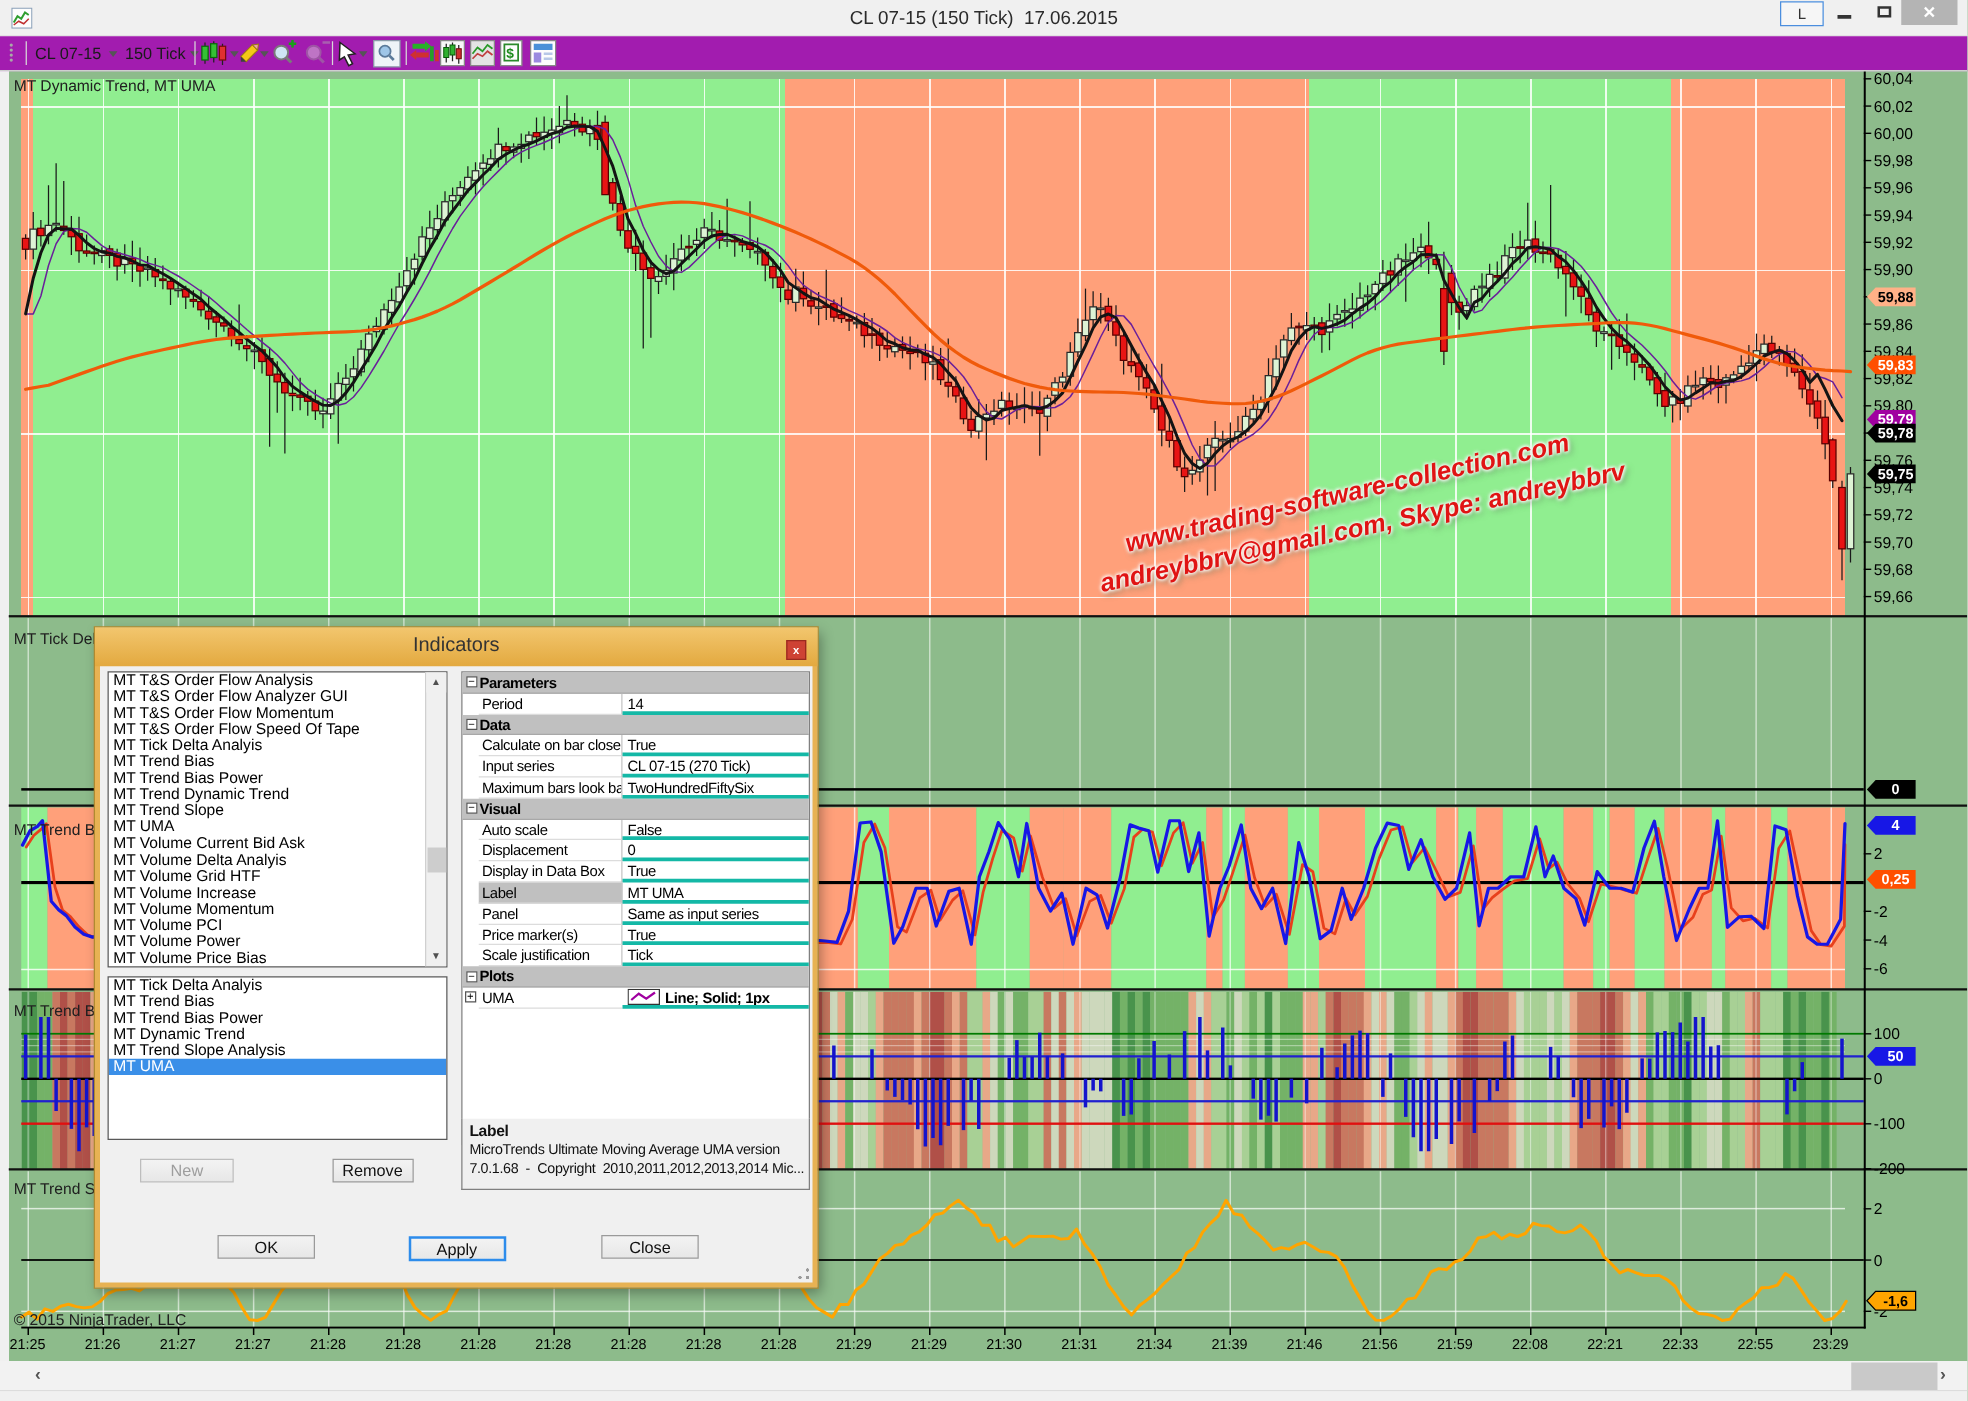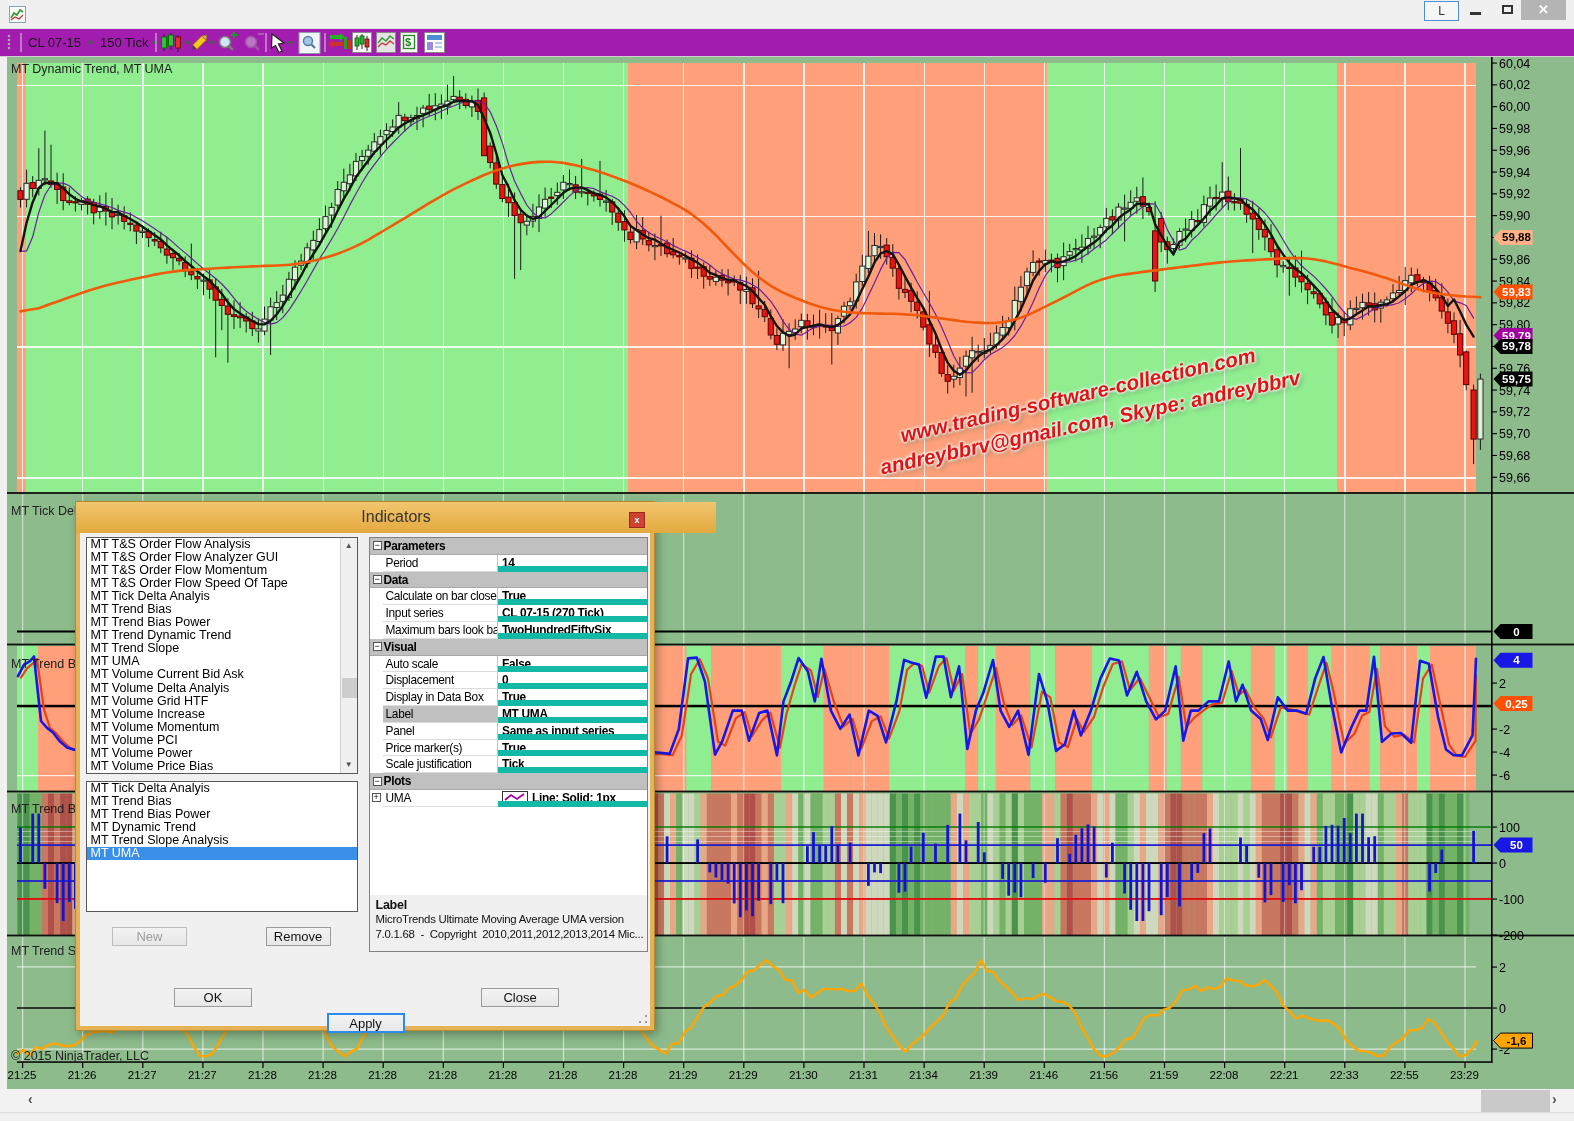--- a/index.html
+++ b/index.html
@@ -7,30 +7,31 @@
 .toolbar{left:0;top:29px;width:1574px;height:28px;background:#a21caf;border-bottom:1px solid #cfcfcf}
 .wmtext{font-weight:bold;font-style:italic;color:#e01414;font-size:20.5px;white-space:nowrap;
  text-shadow:0 0 3px #fff,0 0 3px #fff,0 0 4px #fff,2px 3px 5px rgba(80,110,80,.6)}
 .dlg-list{background:#fff;border:1px solid #585858;font-size:12.5px;color:#000;overflow:hidden}
 .dlg-list div{height:13.05px;line-height:13.2px;padding-left:4px;white-space:nowrap}
 .btn{position:absolute;background:linear-gradient(#f3f3f3,#e7e7e7);border:1px solid #9a9a9a;
  font-size:13px;color:#111;text-align:center;font-family:"Liberation Sans",sans-serif}
 .pgrow{position:absolute;left:0;width:100%;height:16.8px;font-size:11.9px;letter-spacing:-0.3px;line-height:16.8px;white-space:nowrap}
 .sec{background:#c0c0c0;font-weight:bold;border-bottom:1px solid #a8a8a8}
 .nm{position:absolute;left:13px;top:0;width:115px;height:16.8px;padding-left:3px;border-right:1px solid #c4c4c4;border-bottom:1px solid #dcdcdc;overflow:hidden}
-.vl{position:absolute;left:128.5px;top:0;right:0;height:16.8px;padding-left:4px;font-weight:bold;border-bottom:6px solid #14b8a6;overflow:hidden}
+.vl{position:absolute;left:128.5px;top:0;right:0;height:16.8px;padding-left:4px;font-weight:normal;border-bottom:3px solid #14b8a6;overflow:hidden}
 .pmbox{display:inline-block;width:9px;height:9px;border:1px solid #555;background:#fff;font-size:9px;line-height:7px;text-align:center;vertical-align:middle;margin:0 2px 2px 3px;font-weight:normal}
 </style></head><body>
 
 <div class="abs titlebar">
  <svg class="abs" style="left:9px;top:6px" width="17" height="17">
       <rect x="0.5" y="0.5" width="16" height="16" fill="#fdfdfd" stroke="#8aa0b8"></rect>
       <polyline points="2,12 5,7 8,9 11,4 14,6" stroke="#2f9e2f" stroke-width="1.6" fill="none"></polyline>
       <polyline points="2,14 6,11 10,13 14,9" stroke="#c03030" stroke-width="1.2" fill="none"></polyline>
     </svg>
+ <div class="abs" style="left:0;right:0;top:6px;text-align:center;font-size:15px;color:#2b2b2b">CL 07-15 (150 Tick)&nbsp; 17.06.2015</div>
  <div class="abs" style="left:1424px;top:1px;width:35px;height:20px;background:#f6f6f6;border:1px solid #4b8ede;color:#333;font-size:12px;text-align:center;line-height:19px">L</div>
  <div class="abs" style="left:1470px;top:12px;width:11px;height:2.5px;background:#333"></div>
  <div class="abs" style="left:1502px;top:5px;width:11px;height:9px;border:2px solid #333"></div>
  <div class="abs" style="left:1521px;top:0;width:45px;height:20px;background:#b4b4b4;color:#fff;font-size:13px;text-align:center;line-height:19px;font-weight:bold">✕</div>
 </div>
 <div class="abs toolbar">
  <svg class="abs" style="left:0;top:0" width="470" height="27">
   <g fill="#a8a8a8">
         <circle cx="9" cy="7" r="1.3"></circle>
         <circle cx="9" cy="11" r="1.3"></circle>
@@ -1316,21 +1317,21 @@
 <text x="11" y="515" font-size="12.5" fill="#202020" font-family="Liberation Sans, sans-serif">MT Tick Delta</text>
 <text x="11" y="668" font-size="12.5" fill="#202020" font-family="Liberation Sans, sans-serif">MT Trend Bias</text>
 <text x="11" y="813" font-size="12.5" fill="#202020" font-family="Liberation Sans, sans-serif">MT Trend Bias Power</text>
 <text x="11" y="955" font-size="12.5" fill="#202020" font-family="Liberation Sans, sans-serif">MT Trend Slope</text>
 <text x="11" y="1060" font-size="12.5" fill="#202020" font-family="Liberation Sans, sans-serif">© 2015 NinjaTrader, LLC</text>
 </svg>
 <div class="wmtext abs" style="left:898px;top:367px;transform:rotate(-12.9deg);transform-origin:0 0">www.trading-software-collection.com</div>
 <div class="wmtext abs" style="left:878px;top:399px;transform:rotate(-12.2deg);transform-origin:0 0">andreybbrv@gmail.com, Skype: andreybbrv</div>
   </div>
 <div class="abs" style="left:76px;top:502px;width:578px;height:528px;background:#f0f0f0;border:4px solid #e7b253;outline:1px solid #b08a30;box-shadow:3px 4px 10px rgba(0,0,0,0.35)">
- <div class="abs" style="left:-4px;top:-4px;width:640px;height:31px;background:linear-gradient(#f2c66e,#e3a93f)">
+ <div class="abs" style="left:-4px;top:-4px;width:578px;height:31px;background:linear-gradient(#f2c66e,#e3a93f)">
   <div style="text-align:center;font-size:16px;color:#333;line-height:30px">Indicators</div>
   <div class="abs" style="left:553px;top:10px;width:16px;height:16px;background:#ce4234;border:1px solid #9a2a1e;color:#fff;font-size:9px;font-weight:bold;text-align:center;line-height:14px">x</div>
  </div>
  <div class="abs dlg-list" style="left:5.5px;top:31px;width:272px;height:237px">
       <div>MT T&amp;S Order Flow Analysis</div>
       <div>MT T&amp;S Order Flow Analyzer GUI</div>
       <div>MT T&amp;S Order Flow Momentum</div>
       <div>MT T&amp;S Order Flow Speed Of Tape</div>
       <div>MT Tick Delta Analyis</div>
       <div>MT Trend Bias</div>
@@ -1356,21 +1357,21 @@
       <div>MT Tick Delta Analyis</div>
       <div>MT Trend Bias</div>
       <div>MT Trend Bias Power</div>
       <div>MT Dynamic Trend</div>
       <div>MT Trend Slope Analysis</div>
       <div style="background:#3a8fe8;color:#fff">MT UMA</div>
     </div>
  <div class="btn" style="left:32px;top:420.5px;width:75px;height:19.5px;line-height:18px;color:#9d9d9d;border-color:#bdbdbd">New</div>
  <div class="btn" style="left:185.5px;top:420.5px;width:65px;height:19.5px;line-height:18px">Remove</div>
  <div class="btn" style="left:94px;top:481.5px;width:78px;height:19.5px;line-height:18px">OK</div>
- <div class="btn" style="left:246.5px;top:507px;width:78px;height:19.5px;line-height:17px;border:2px solid #2d8ceb">Apply</div>
+ <div class="btn" style="left:246.5px;top:483px;width:78px;height:19.5px;line-height:17px;border:2px solid #2d8ceb">Apply</div>
  <div class="btn" style="left:401px;top:481.5px;width:78px;height:19.5px;line-height:18px">Close</div>
  <div class="abs" style="left:288.5px;top:31px;width:279px;height:379px;background:#fff;border:1px solid #808080">
       <div class="pgrow sec" style="top:0.0px"><span class="pmbox">−</span>Parameters</div>
       <div class="pgrow" style="top:16.8px">
         <div class="nm" style="">Period</div>
         <div class="vl">14</div>
       </div>
       <div class="pgrow sec" style="top:33.6px"><span class="pmbox">−</span>Data</div>
       <div class="pgrow" style="top:50.4px">
         <div class="nm" style="">Calculate on bar close</div>

